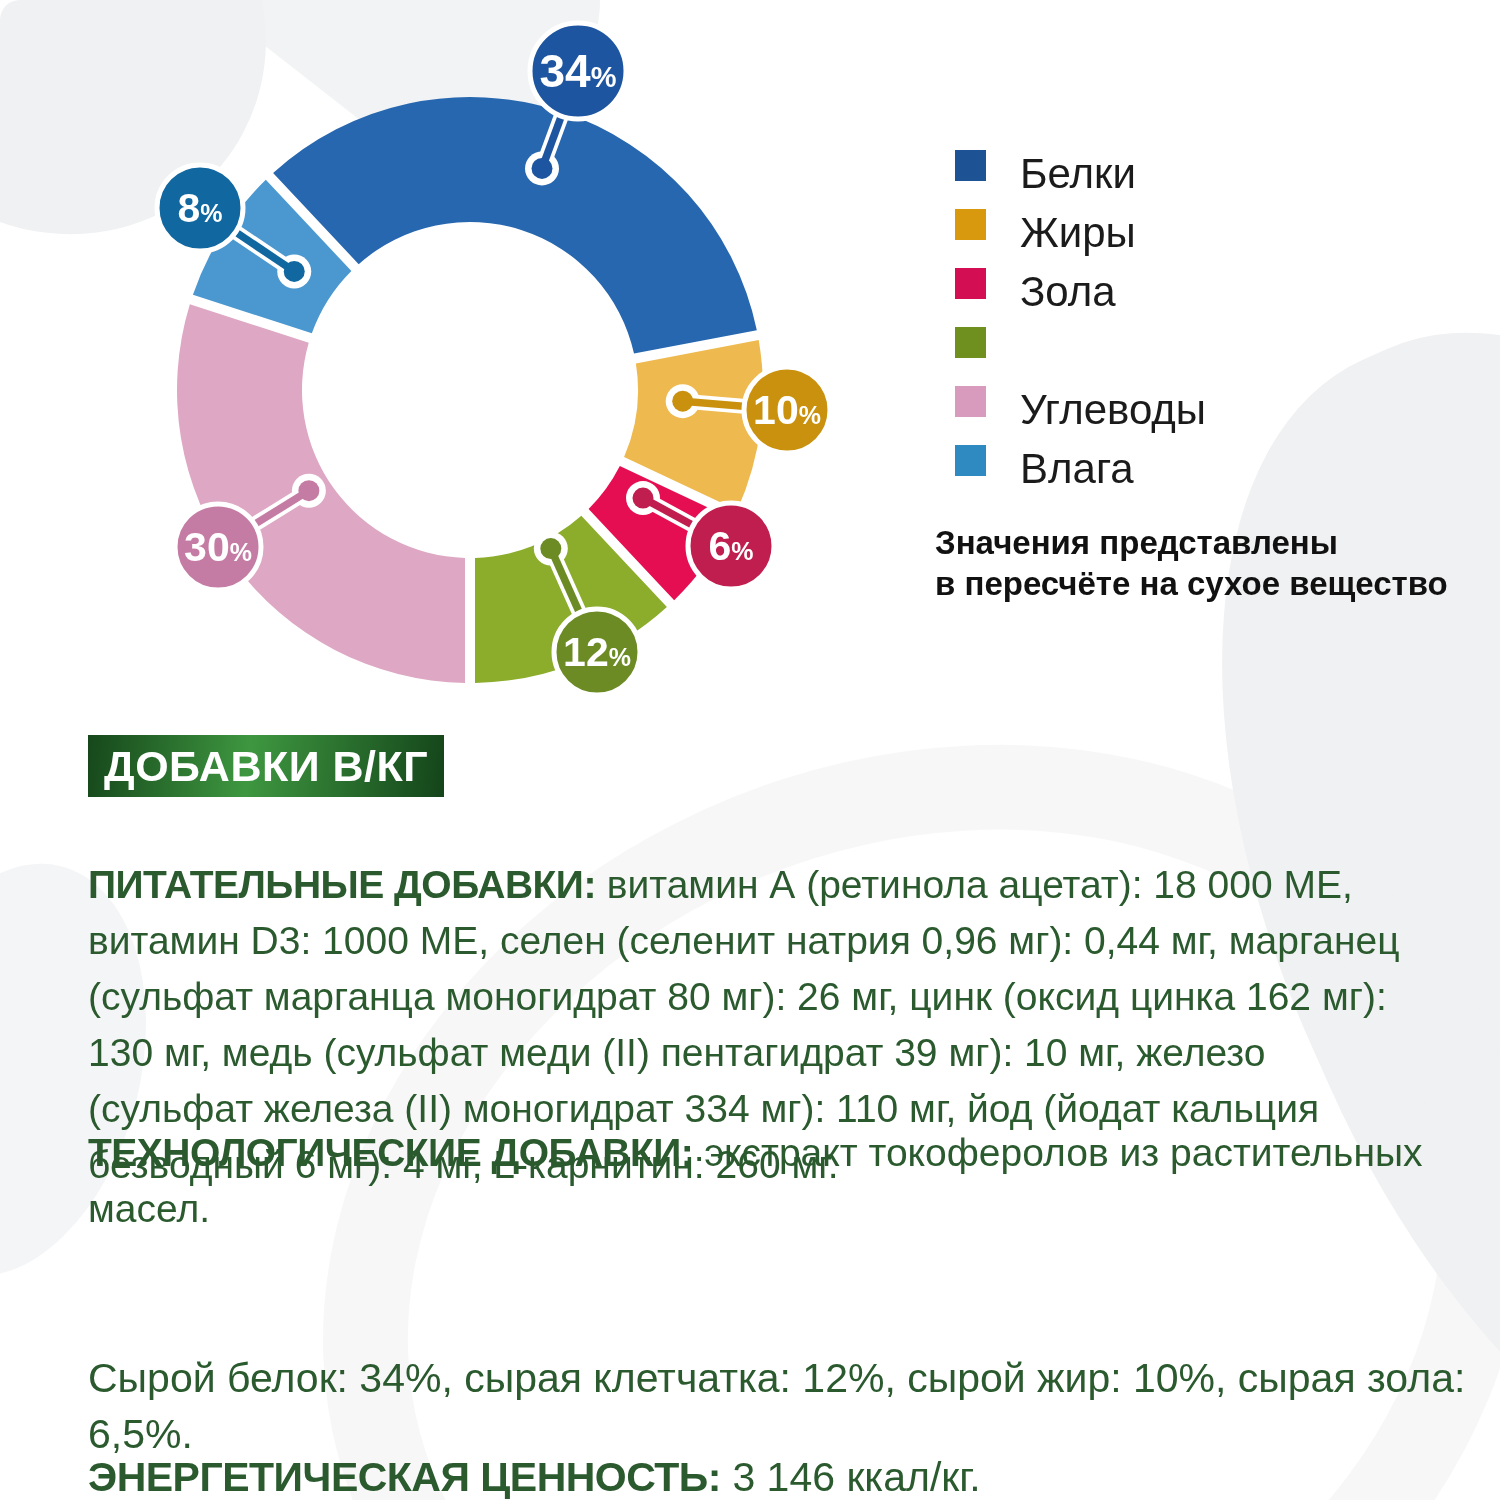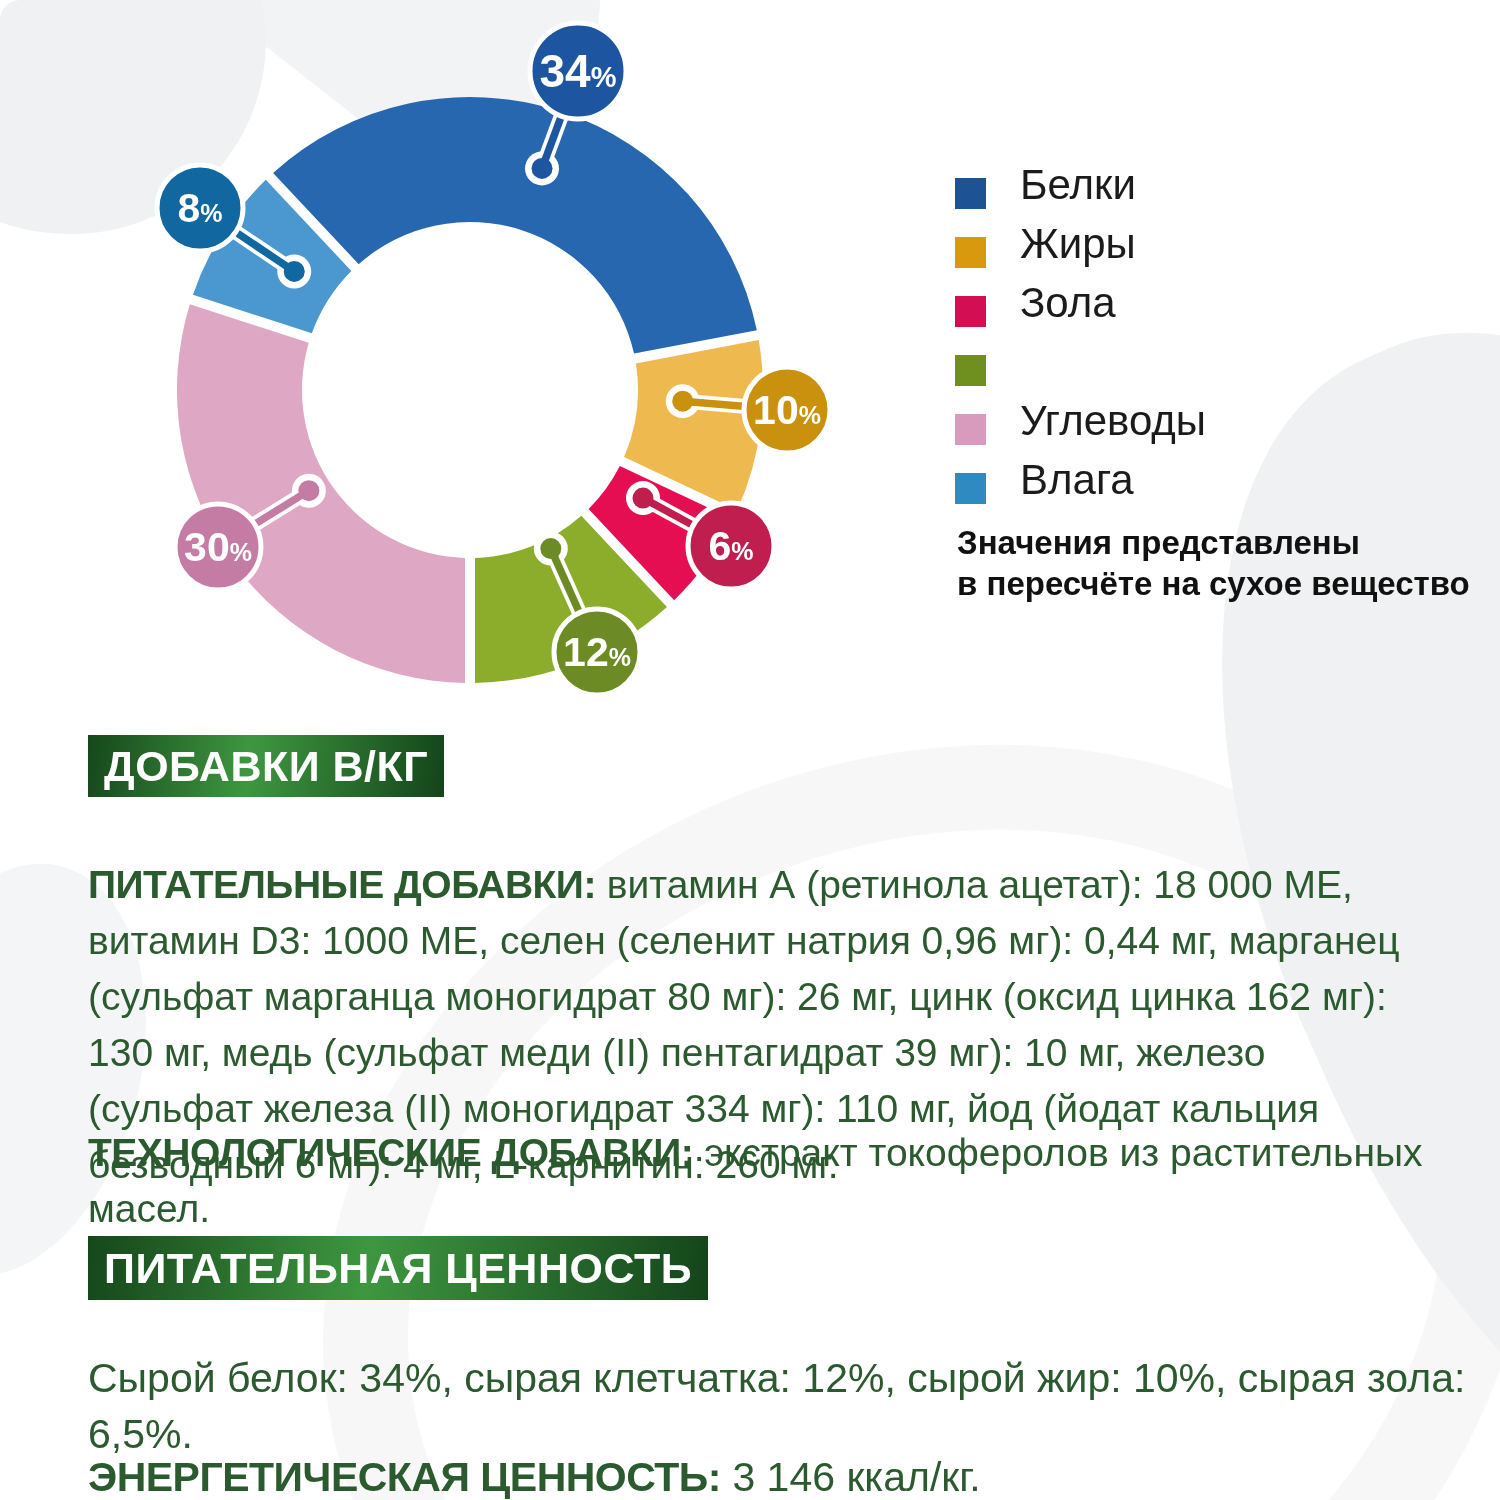--- a/index.html
+++ b/index.html
@@ -12,26 +12,26 @@
   .bg{position:absolute;background:#f0f1f2;}
   .bg-a{left:-150px;top:-170px;width:420px;height:400px;border-radius:42% 58% 55% 45%;transform:rotate(28deg);}
   .bg-b{left:300px;top:-150px;width:300px;height:300px;border-radius:50% 50% 50% 4%;transform:rotate(38deg);opacity:.85;}
   .bg-c{left:1290px;top:300px;width:680px;height:1250px;border-radius:48%;transform:rotate(-24deg);}
   .bg-d{left:310px;top:760px;width:1060px;height:860px;border-radius:50%;background:transparent;border:85px solid #f0f1f2;opacity:.55;transform:rotate(-22deg);}
   .bg-e{left:-120px;top:860px;width:260px;height:420px;border-radius:50%;transform:rotate(14deg);opacity:.7;}
 
   #donut-svg{position:absolute;left:0;top:0;font-family:inherit;}
 
   .legend{position:absolute;left:955px;top:150px;}
-  .legend-row{display:flex;align-items:flex-end;height:59px;}
+  .legend-row{display:flex;align-items:flex-start;height:59px;}
   .legend-swatch{width:31px;height:31px;margin-right:34px;flex:0 0 auto;}
   .legend-label{font-size:42px;color:#1b1b1b;white-space:nowrap;}
 
   .chart-note{
-    position:absolute;left:957px;top:522px;font-size:33px;font-weight:bold;color:#111111;
+    position:absolute;left:935px;top:522px;font-size:33px;font-weight:bold;color:#111111;
     line-height:41px;white-space:pre-line;
   }
 
   .banner{
     position:absolute;left:88px;color:#ffffff;font-weight:bold;font-size:43px;line-height:62px;
     padding:0 16px;letter-spacing:.5px;white-space:nowrap;
     background:linear-gradient(97deg,#16471b 0%,#3e9740 45%,#14441a 100%);
   }
   #banner-additives{top:735px;}
   #banner-nutrition{top:1236px;line-height:64px;}
@@ -143,21 +143,20 @@
   <div class="banner" id="banner-additives">ДОБАВКИ В/КГ</div>
 
   <p class="para" id="para-nutritional">
     <strong>ПИТАТЕЛЬНЫЕ ДОБАВКИ:</strong><span> витамин А (ретинола ацетат): 18 000 МЕ, витамин D3: 1000 МЕ, селен (селенит натрия 0,96 мг): 0,44 мг, марганец (сульфат марганца моногидрат 80 мг): 26 мг, цинк (оксид цинка 162 мг): 130 мг, медь (сульфат меди (II) пентагидрат 39 мг): 10 мг, железо (сульфат железа (II) моногидрат 334 мг): 110 мг, йод (йодат кальция безводный 6 мг): 4 мг, L-карнитин: 260 мг.</span>
   </p>
 
   <p class="para" id="para-technological">
     <strong>ТЕХНОЛОГИЧЕСКИЕ ДОБАВКИ:</strong><span> экстракт токоферолов из растительных масел.</span>
   </p>
 
-  <div class="banner" id="banner-nutrition">ПИТАТЕЛЬНАЯ ЦЕННОСТЬ</div>
 
   <p class="para" id="line-composition">Сырой белок: 34%, сырая клетчатка: 12%, сырой жир: 10%, сырая зола: 6,5%.</p>
 
   <p class="para" id="line-energy">
     <strong>ЭНЕРГЕТИЧЕСКАЯ ЦЕННОСТЬ:</strong><span> 3 146 ккал/кг.</span>
   </p>
 
 </div>
 
 </body></html>

